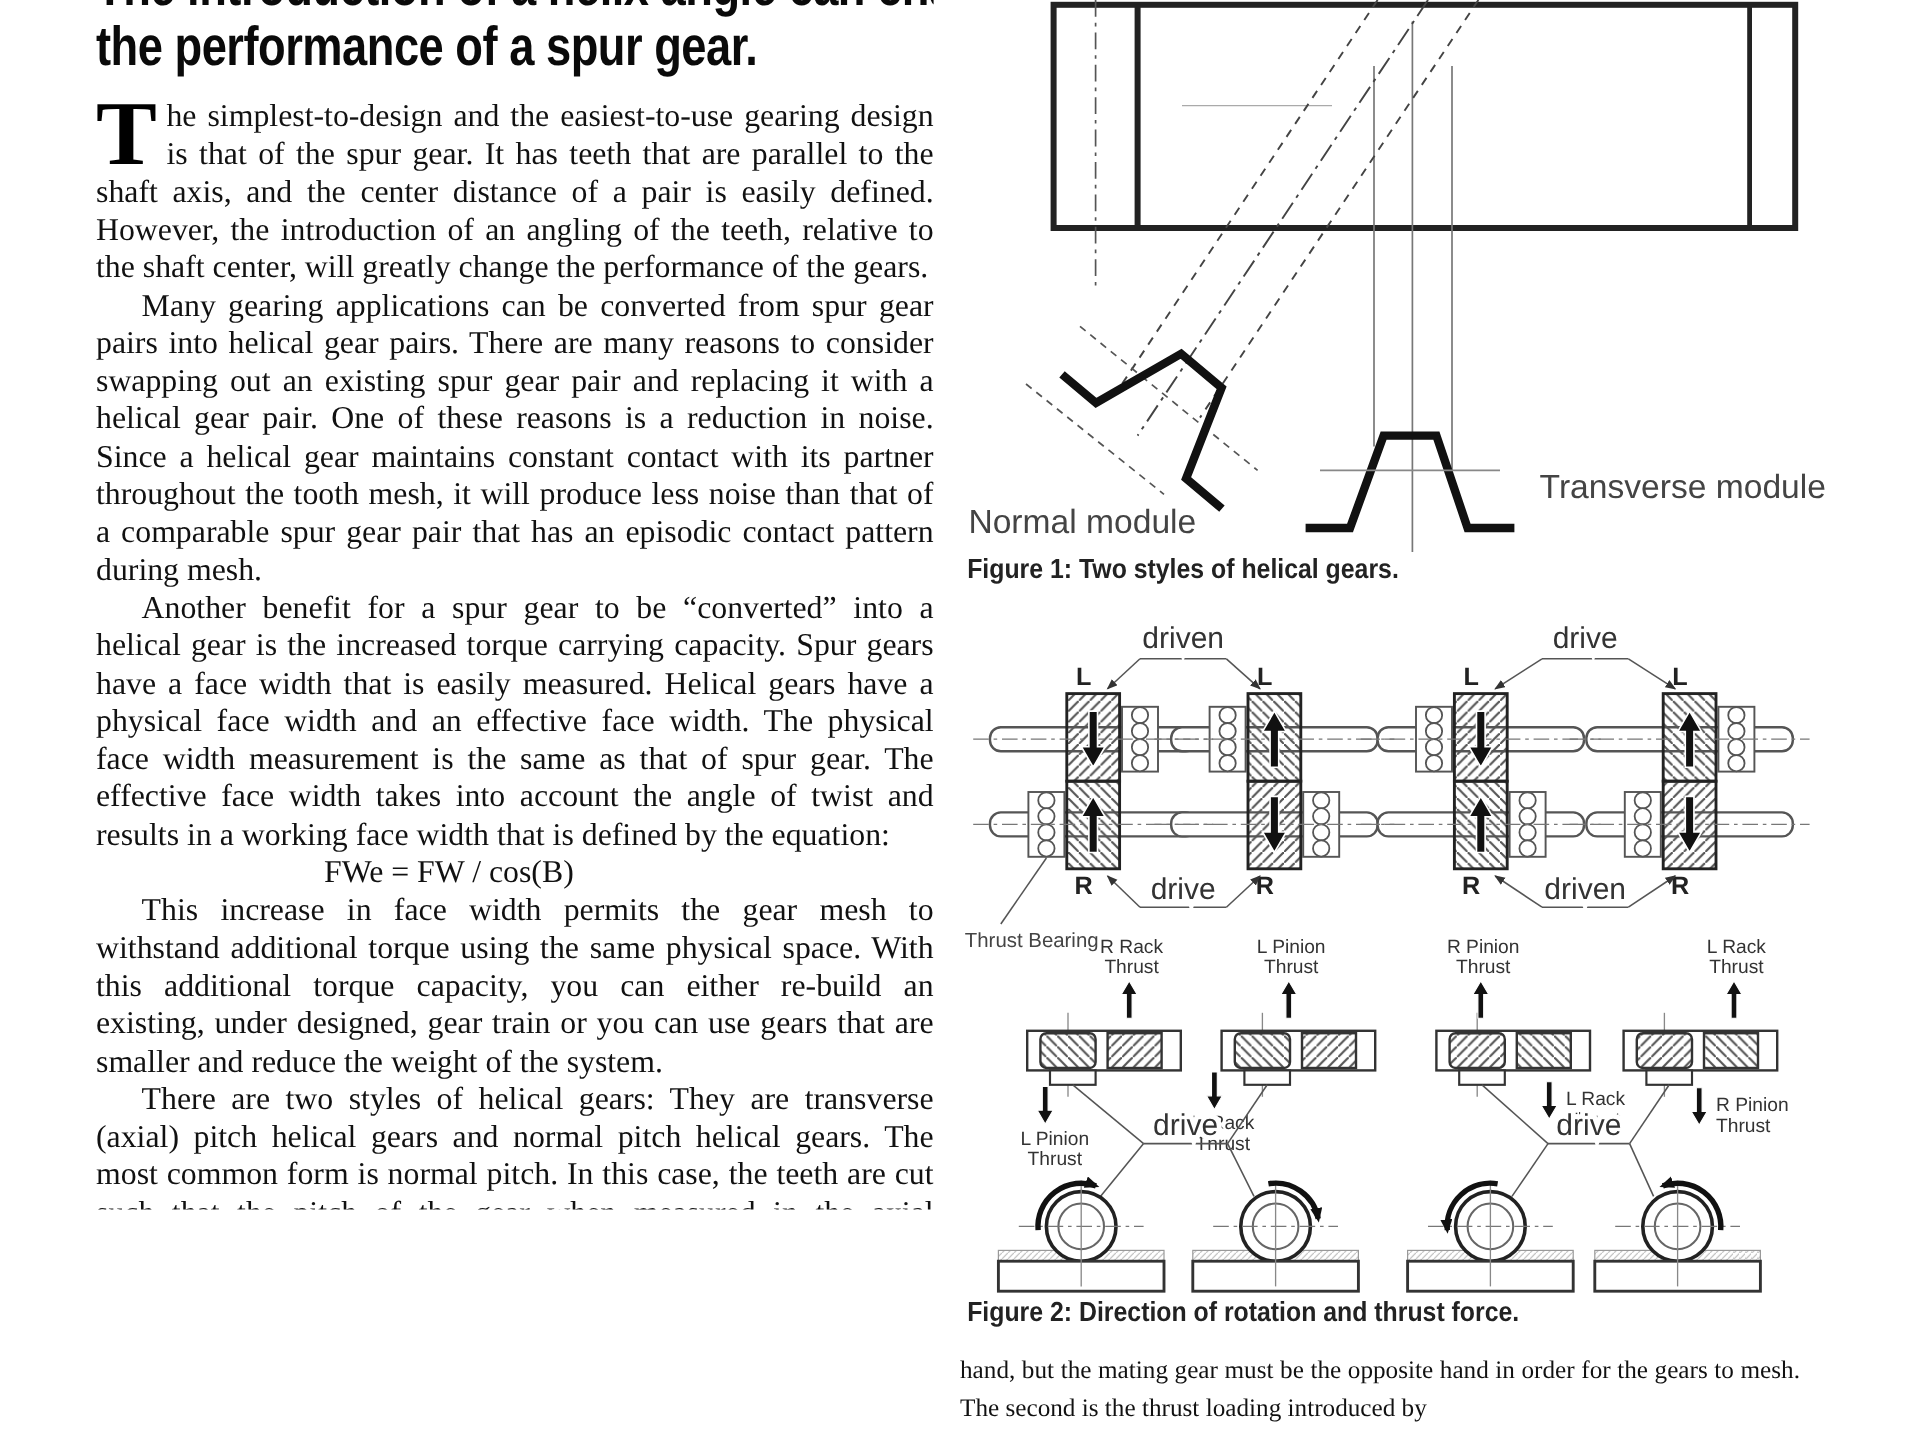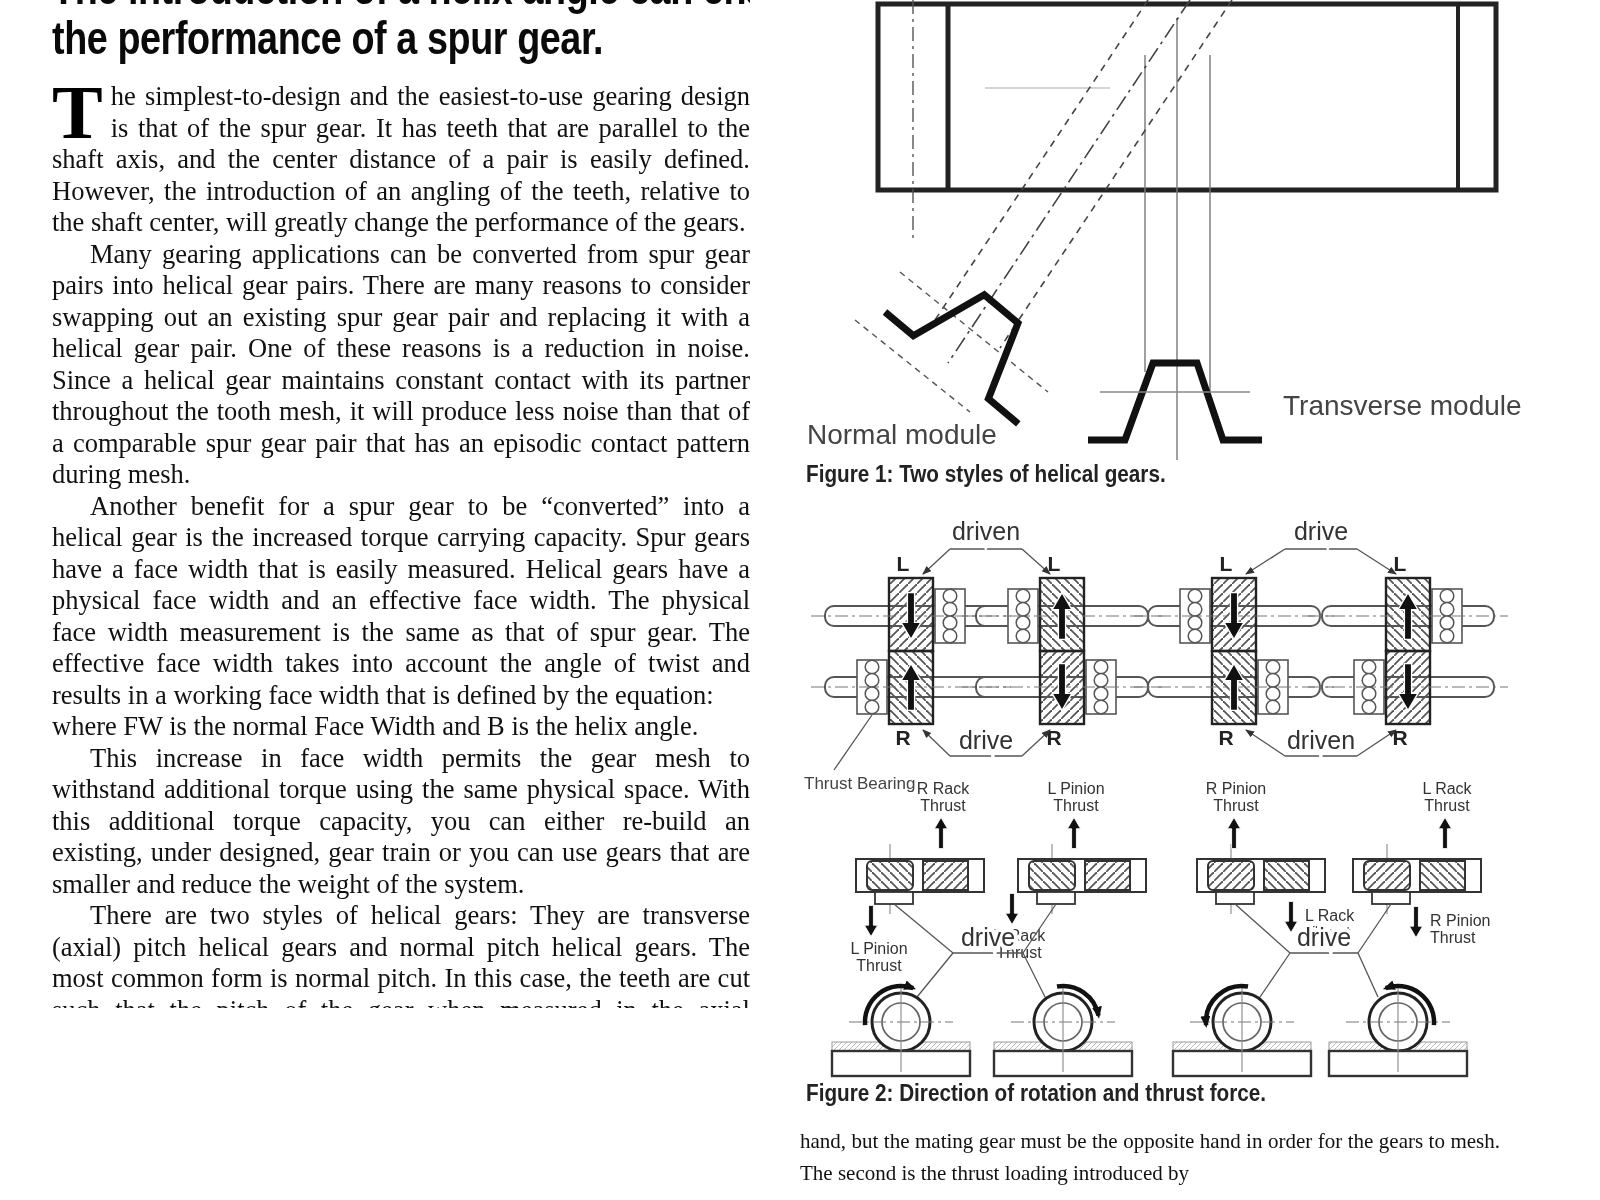--- a/index.html
+++ b/index.html
@@ -1,18 +1,18 @@
 <!DOCTYPE html>
 <html><head>
 <meta charset="utf-8">
 <style>
   html,body{margin:0;padding:0;}
   body{width:1600px;height:1200px;overflow:hidden;background:#ffffff;position:relative;
        font-family:"Liberation Serif",serif;color:#111;}
-  .col-left{position:absolute;left:52px;top:0;width:698px;height:1008px;overflow:hidden;}
+  .col-left{position:absolute;left:80px;top:0;width:698px;height:1008px;overflow:hidden;}
   h1.title{margin:-37px 0 18px 0;font-family:"Liberation Sans",sans-serif;font-weight:700;
            font-size:46px;line-height:50px;letter-spacing:-0.5px;color:#0a0a0a;
            transform:scaleX(0.82);transform-origin:left top;white-space:nowrap;}
   h1.title span{display:block;}
   p.body{margin:0;font-size:26.5px;line-height:31.5px;text-align:justify;text-indent:38px;}
   p.noind{text-indent:0;}
   p.eq{margin:0;font-size:26.5px;line-height:31.5px;text-indent:0;padding-left:190px;text-align:left;}
   .dropcap{float:left;font-family:"Liberation Serif",serif;font-weight:bold;font-size:76px;
            line-height:57px;padding:3px 8px 0 0;color:#000;}
   .caption{position:absolute;font-family:"Liberation Sans",sans-serif;font-weight:700;
@@ -36,21 +36,21 @@
 <body>
 
 <div class="col-left">
   <h1 class="title">
     <span>The introduction of a helix angle can change</span>
     <span>the performance of a spur gear.</span>
   </h1>
   <p class="body noind"><span class="dropcap">T</span><span>he simplest-to-design and the easiest-to-use gearing design is that of the spur gear. It has teeth that are parallel to the shaft axis, and the center distance of a pair is easily defined. However, the introduction of an angling of the teeth, relative to the shaft center, will greatly change the performance of the gears.</span></p>
   <p class="body">Many gearing applications can be converted from spur gear pairs into helical gear pairs. There are many reasons to consider swapping out an existing spur gear pair and replacing it with a helical gear pair. One of these reasons is a reduction in noise. Since a helical gear maintains constant contact with its partner throughout the tooth mesh, it will produce less noise than that of a comparable spur gear pair that has an episodic contact pattern during mesh.</p>
   <p class="body">Another benefit for a spur gear to be “converted” into a helical gear is the increased torque carrying capacity. Spur gears have a face width that is easily measured. Helical gears have a physical face width and an effective face width. The physical face width measurement is the same as that of spur gear. The effective face width takes into account the angle of twist and results in a working face width that is defined by the equation:</p>
-  <p class="body noind">where FW is the normal Face Width and B is the helix angle.</p>
+  <p class="eq">FWe = FW / cos(B)</p>
   <p class="body">This increase in face width permits the gear mesh to withstand additional torque using the same physical space. With this additional torque capacity, you can either re-build an existing, under designed, gear train or you can use gears that are smaller and reduce the weight of the system.</p>
   <p class="body">There are two styles of helical gears: They are transverse (axial) pitch helical gears and normal pitch helical gears. The most common form is normal pitch. In this case, the teeth are cut such that the pitch of the gear when measured in the axial direction is enlarged. This “enlarged” tooth form also increases the center distance of the gear mesh. In order to replace spur gears with normal helical gears, you would need to either modify the center distance of the gear pair or you would need to adjust the numbers of teeth in order to maintain the center distance. For transverse helical gears, the pitch of the teeth in the axial direction is equivalent to that of a similar pitch spur gear. This makes transverse helical gears ideal as replacement</p>
 </div>
 
 <svg style="left:800px;top:0;" width="800" height="462" viewBox="0 0 800 462">
   <defs>
     <pattern id="hA" width="9" height="9" patternUnits="userSpaceOnUse">
       <path d="M-1,10 L10,-1" stroke="#555" stroke-width="1.8"></path>
     </pattern>
     <pattern id="hB" width="9" height="9" patternUnits="userSpaceOnUse">

